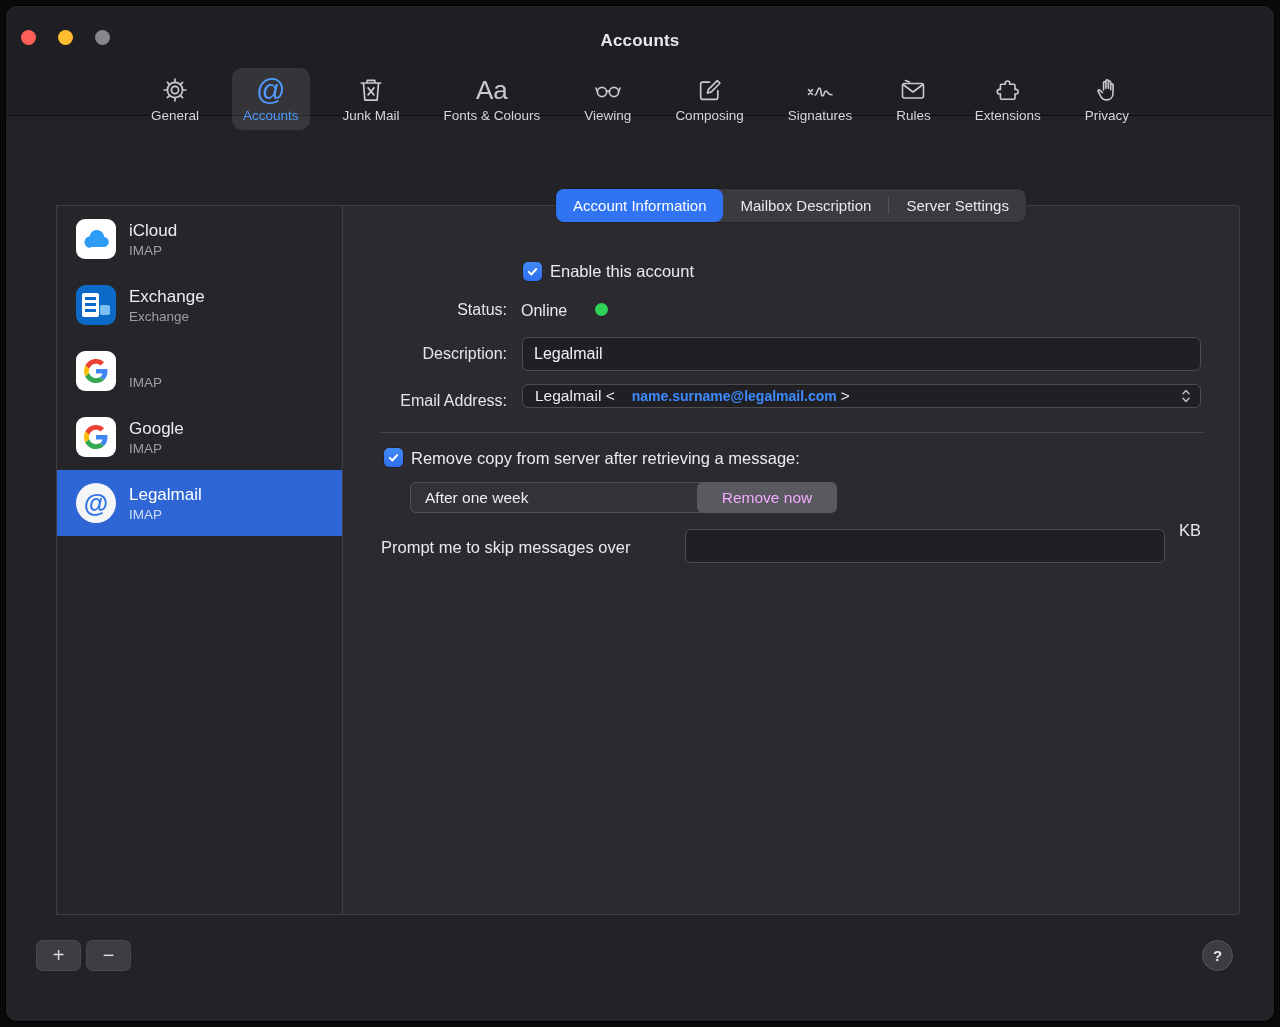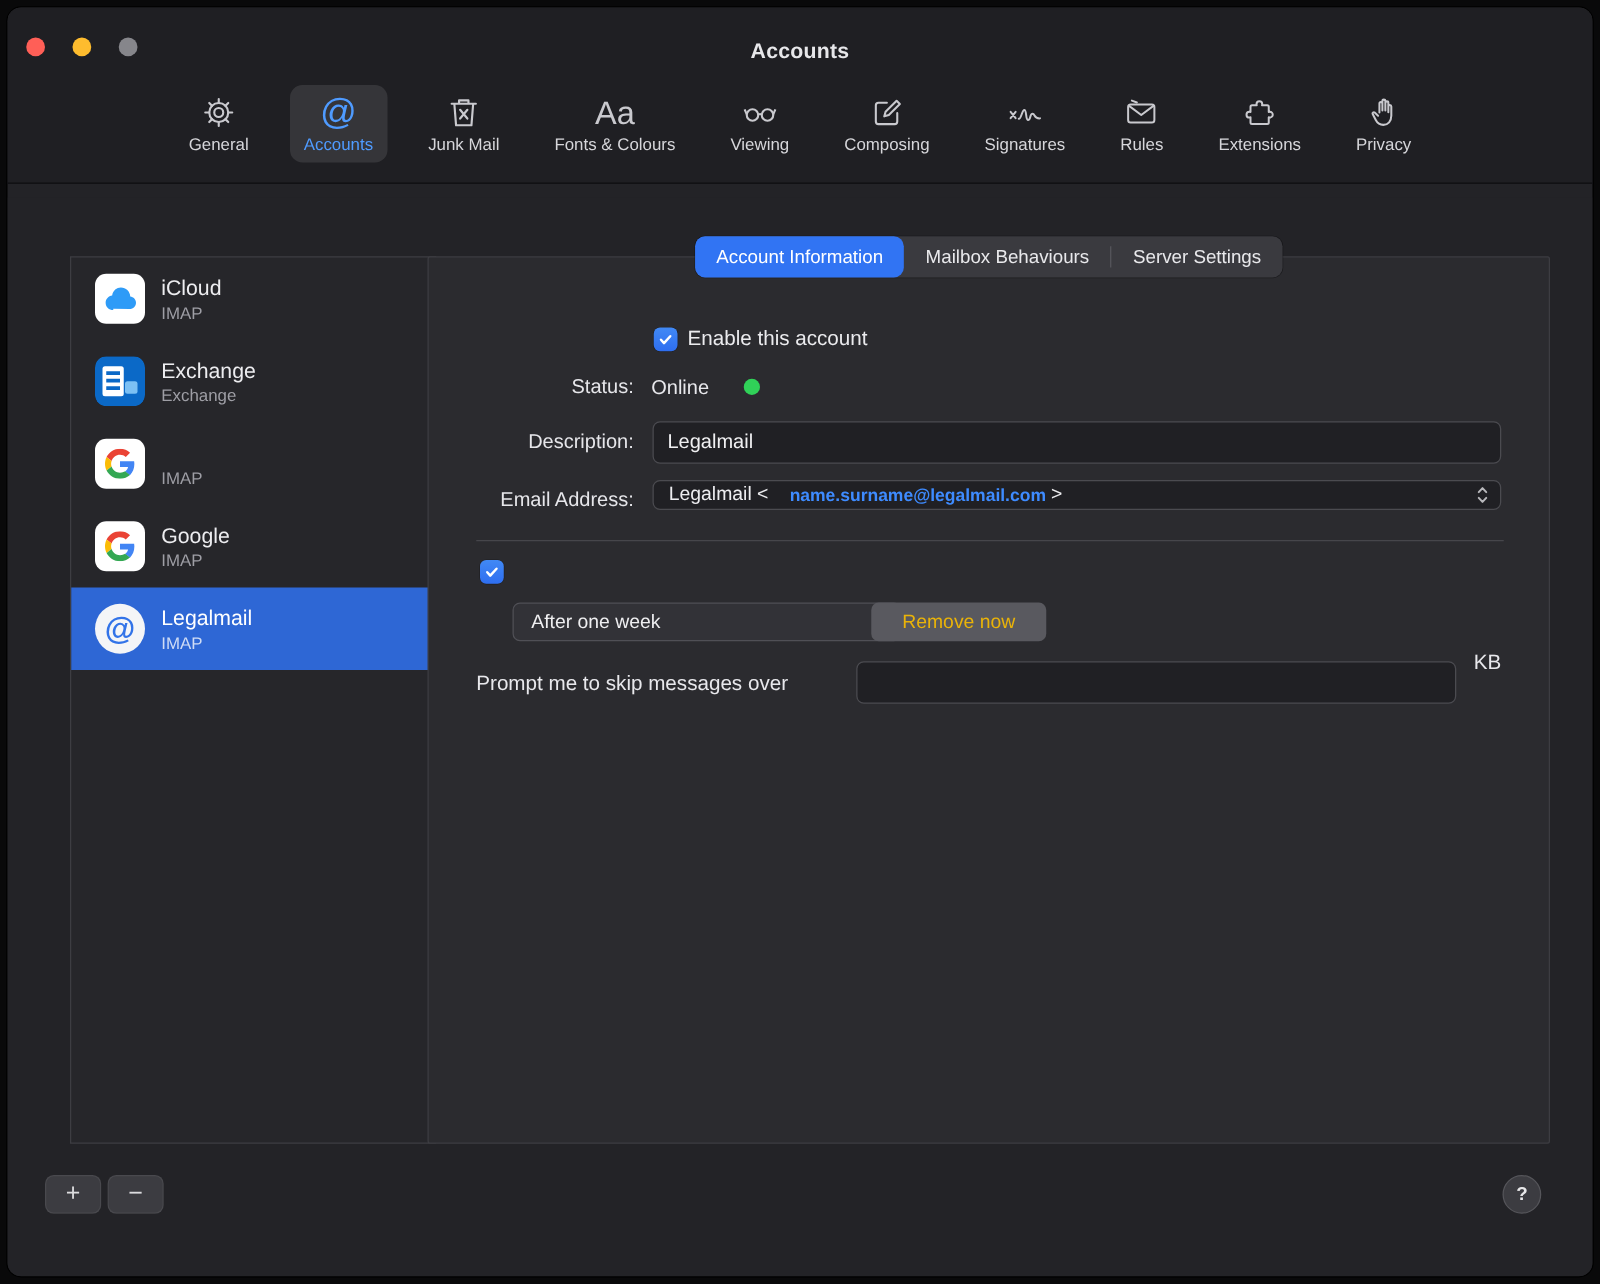--- a/index.html
+++ b/index.html
@@ -3,21 +3,21 @@
 <meta charset="utf-8">
 <style>
   * { margin:0; padding:0; box-sizing:border-box; }
   html,body { width:1280px; height:1027px; background:#09090a; font-family:"Liberation Sans","DejaVu Sans",sans-serif; }
   .window {
     position:relative; width:1268px; height:1015px; margin:6px;
     border-radius:11px; background:#232327; overflow:hidden;
     box-shadow: inset 0 1px 0 rgba(255,255,255,.08), 0 0 0 1px #000;
   }
   
-  .titlebar { position:absolute; top:0; left:0; right:0; height:141px; background:#1f1f23; border-bottom:1px solid #0e0e10; }
+  .titlebar { position:absolute; top:0; left:0; right:0; height:110px; background:#1f1f23; border-bottom:1px solid #0e0e10; }
   .tl { position:absolute; top:24px; width:15px; height:15px; border-radius:50%; cursor:default; }
   .tl.red { left:15px; background:#ff5f57; }
   .tl.yellow { left:52px; background:#febc2e; }
   .tl.gray { left:89px; background:#86868b; }
   .window-title { position:absolute; top:25px; left:0; right:0; text-align:center; font-size:17px; font-weight:700; color:#e7e7ea; letter-spacing:.2px; }
   .toolbar { position:absolute; top:62px; left:0; right:0; display:flex; justify-content:center; gap:22px; }
   .tb-item { display:flex; flex-direction:column; align-items:center; padding:6px 11px 7px; border-radius:10px; color:#c9c9ce; }
   .tb-item.selected { background:rgba(255,255,255,.10); color:#4f9bff; }
   .tb-icon { height:32px; display:flex; align-items:center; justify-content:center; }
   .tb-glyph { font-size:26px; line-height:30px; font-weight:400; }
@@ -47,21 +47,21 @@
   .row-label { position:absolute; left:0; width:164px; text-align:right; font-size:16px; color:#e6e6ea; line-height:18px; }
   .checkbox { position:absolute; width:19px; height:19px; border-radius:5px; background:linear-gradient(#4189f5,#2e6ef0); display:flex; align-items:center; justify-content:center; box-shadow:0 0 0 .5px rgba(0,0,0,.3); }
   .cb-label { position:absolute; font-size:16.5px; color:#ebebee; line-height:20px; white-space:nowrap; }
   .text-field { position:absolute; height:34px; background:#202024; border:1px solid #4b4b50; border-radius:6px; color:#f0f0f2; font-size:16px; padding:0 11px; outline:none; font-family:inherit; }
   .popup { position:absolute; height:24px; background:#202024; border:1px solid #4b4b50; border-radius:6px; display:flex; align-items:center; padding:0 30px 0 12px; font-size:15.5px; color:#ededf0; }
   .popup .addr { color:#3e8bff; font-weight:600; font-size:14px; margin-left:17px; }
   .popup .suffix { margin-left:4px; }
   .stepper { position:absolute; right:8px; top:50%; transform:translateY(-50%); }
   .divider { position:absolute; height:1px; background:#46464b; }
   .popup2 { position:absolute; height:31px; background:#323237; border:1px solid #505056; border-radius:6px; display:flex; align-items:center; padding:0 32px 0 14px; font-size:15.5px; color:#efeff1; }
-  .btn { position:absolute; height:31px; min-width:140px; background:#59595f; border:none; border-radius:6px; color:#eab308; font-size:15.5px; font-family:inherit; display:inline-flex; align-items:center; justify-content:center; padding:0 18px; }
+  .btn { position:absolute; height:31px; min-width:140px; background:#59595f; border:none; border-radius:6px; color:#f0abfc; font-size:15.5px; font-family:inherit; display:inline-flex; align-items:center; justify-content:center; padding:0 18px; }
   .plain-label { position:absolute; font-size:16.5px; color:#e8e8ec; line-height:20px; white-space:nowrap; }
   .status-dot { position:absolute; width:13px; height:13px; border-radius:50%; background:#30d158; }
   
   .add-remove { position:absolute; left:30px; top:782px; display:flex; gap:5px; }
   .small-btn { width:45px; height:31px; background:#3c3c41; border:1px solid rgba(255,255,255,.07); border-radius:7px; color:#dcdcde; font-size:20px; display:flex; align-items:center; justify-content:center; font-family:inherit; }
   .help-btn { position:absolute; left:1196px; top:782px; width:31px; height:31px; border-radius:50%; background:#3c3c41; border:1px solid #55555a; color:#e8e8ea; font-size:15px; font-weight:700; display:flex; align-items:center; justify-content:center; font-family:inherit; }
   svg { display:block; }
 </style>
 </head>
 <body>
@@ -285,40 +285,41 @@
         </span>
       </div>
 
       <div class="divider" style="left:38px; top:226px; width:822px;"></div>
 
       <span class="checkbox" style="left:41px; top:242px;">
         <svg width="13" height="13" viewBox="0 0 14 14">
             <path d="M3 7.3l2.6 2.9L11 4.3" stroke="#fff" stroke-width="2.1" fill="none" stroke-linecap="round" stroke-linejoin="round"></path>
           </svg>
       </span>
+      <span class="cb-label" style="left:68px; top:242px;">Remove copy from server after retrieving a message:</span>
 
       <div class="popup2" style="left:67px; top:276px; width:311px;">
         <span>After one week</span>
         <span class="stepper">
           <svg width="12" height="17" viewBox="0 0 12 17">
               <path d="M3 6.2l3-3.2 3 3.2M3 10.8l3 3.2 3-3.2" stroke="#b8b8bc" stroke-width="1.6" fill="none" stroke-linecap="round" stroke-linejoin="round"></path>
             </svg>
         </span>
       </div>
       <button class="btn" style="left:354px; top:276px;">Remove now</button>
 
       <span class="plain-label" style="left:38px; top:331px;">Prompt me to skip messages over</span>
       <input class="text-field" style="left: 342px; top: 323px; width: 480px;" value="">
       <span class="plain-label" style="left:836px; top:314px;">KB</span>
 
     </div>
 
     <div class="tabs">
       <div class="tab selected">Account Information</div>
-      <div class="tab">Mailbox Behaviours</div>
+      <div class="tab">Mailbox Description</div>
       <div class="tab-sep"></div>
       <div class="tab">Server Settings</div>
     </div>
 
     <div class="add-remove">
       <button class="small-btn">+</button>
       <button class="small-btn">−</button>
     </div>
     <button class="help-btn">?</button>
 

